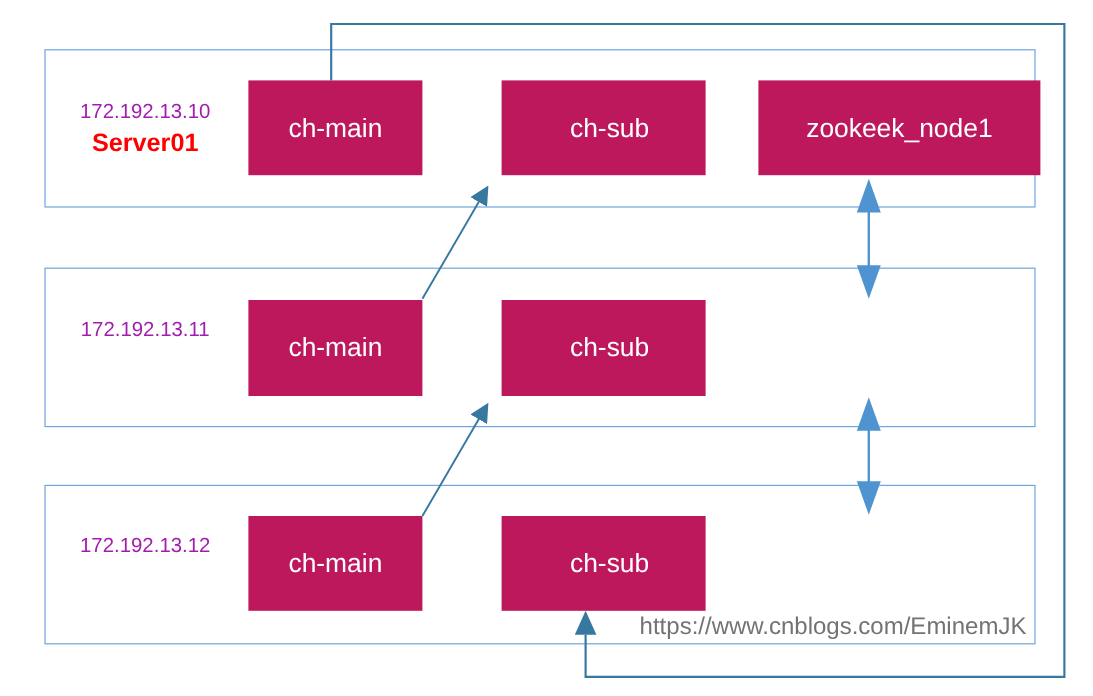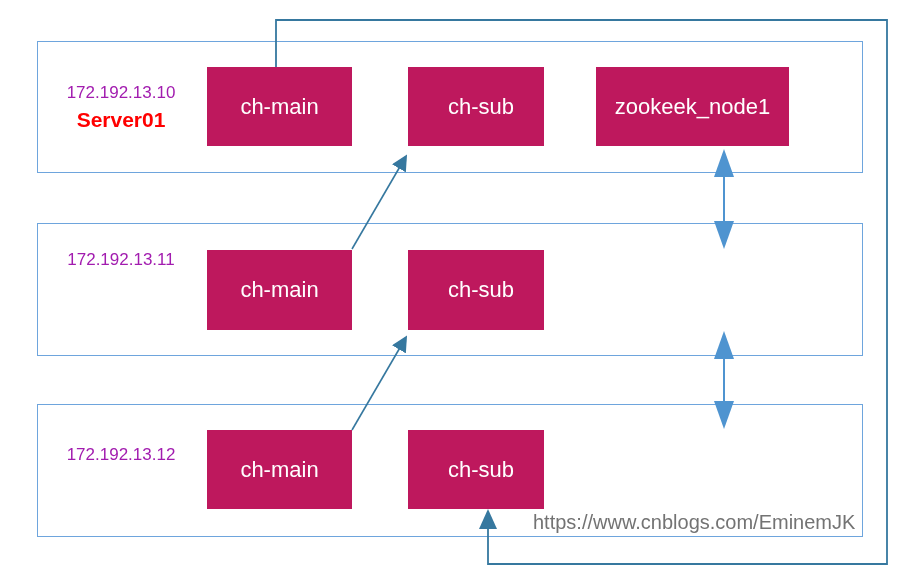--- a/index.html
+++ b/index.html
@@ -37,30 +37,30 @@
     position: absolute;
     background: #be185d;
     color: #ffffff;
     font-size: 22px;
     display: flex;
     align-items: center;
     justify-content: center;
     box-sizing: border-box;
   }
   .col-chmain { left: 207px; width: 145px; }
-  .col-chsub  { left: 408px; width: 136px; padding-left: 10px; }
-  .col-zk     { left: 596px; width: 193px; }
+  .col-chsub  { left: 418px; width: 170px; padding-left: 10px; }
+  .col-zk     { left: 632px; width: 235px; }
   .row1 { top: 67px;  height: 79px; }
   .row2 { top: 250px; height: 80px; }
   .row3 { top: 430px; height: 79px; }
   .s1 { left: 37px; top: 41px;  width: 826px; height: 132px; }
   .s2 { left: 37px; top: 223px; width: 826px; height: 133px; }
   .s3 { left: 37px; top: 404px; width: 826px; height: 133px; }
   .lbl1 { top: 79px; }
-  .lbl2 { top: 246px; }
+  .lbl2 { top: 261px; }
   .lbl3 { top: 441px; }
   .watermark {
     position: absolute;
     left: 533px;
     top: 511px;
     font-size: 20px;
     color: #737373;
     white-space: nowrap;
   }
   svg.overlay {

